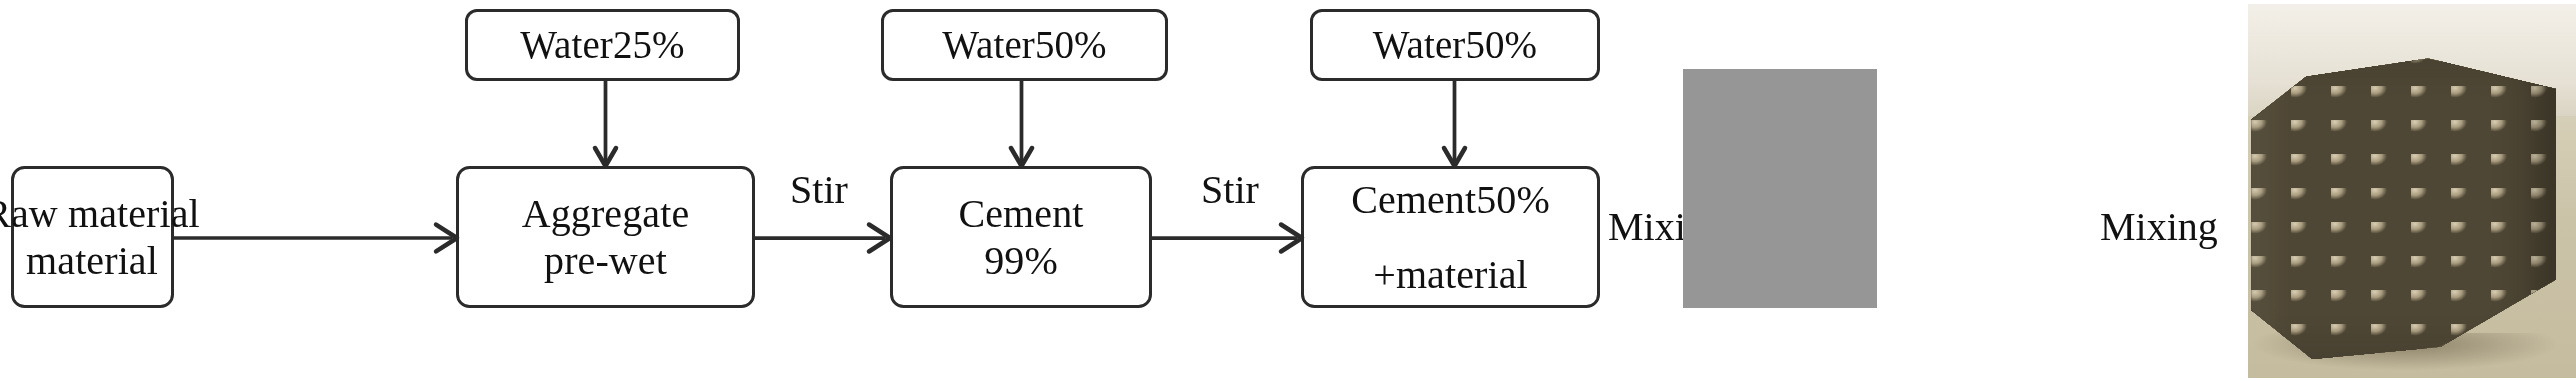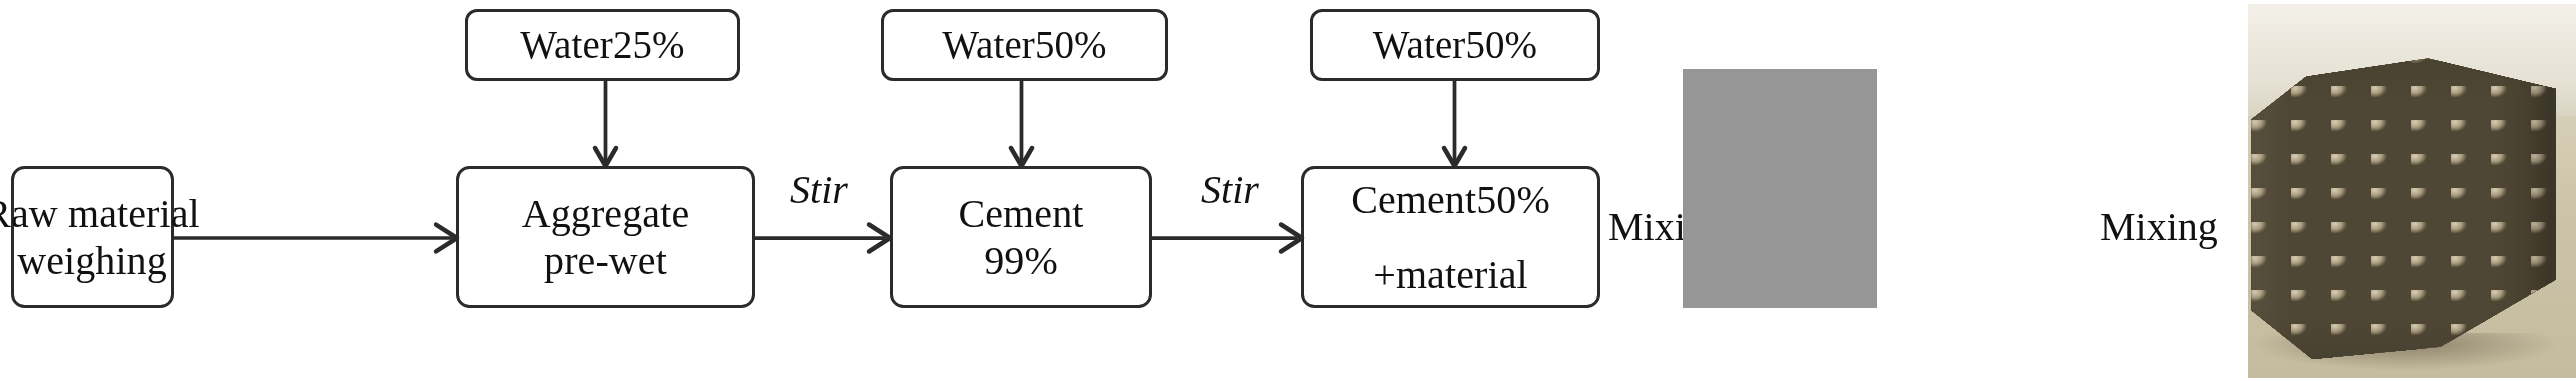--- a/index.html
+++ b/index.html
@@ -50,21 +50,20 @@
   .stroke{stroke:#2b2b2b;fill:none;}
 
   
   .stir-label{
     position:absolute;
     color:#111111;
     font-size:40px;
     line-height:1.18;
     text-align:center;
     white-space:nowrap;
-    font-style:italic;
   }
   #stir-1{left:763px;top:166px;width:112px;}
   #stir-2{left:1174px;top:166px;width:112px;}
   .stir-label .ln{display:block;}
   .stir-label .ln.top{height:69px;}
 
   
   .plain-label{
     position:absolute;
     color:#111111;
@@ -191,21 +190,21 @@
   <div class="node water" id="node-water-2">
     <span class="ln">Water50%</span>
   </div>
 
   <div class="node water" id="node-water-3">
     <span class="ln">Water50%</span>
   </div>
 
   <div class="node main" id="node-raw">
     <span class="ln">Raw material</span>
-    <span class="ln">weighing</span>
+    <span class="ln">material</span>
   </div>
 
   <div class="node main" id="node-aggregate">
     <span class="ln">Aggregate</span>
     <span class="ln">pre-wet</span>
   </div>
 
   <div class="node main" id="node-cement">
     <span class="ln">Cement</span>
     <span class="ln">99%</span>

